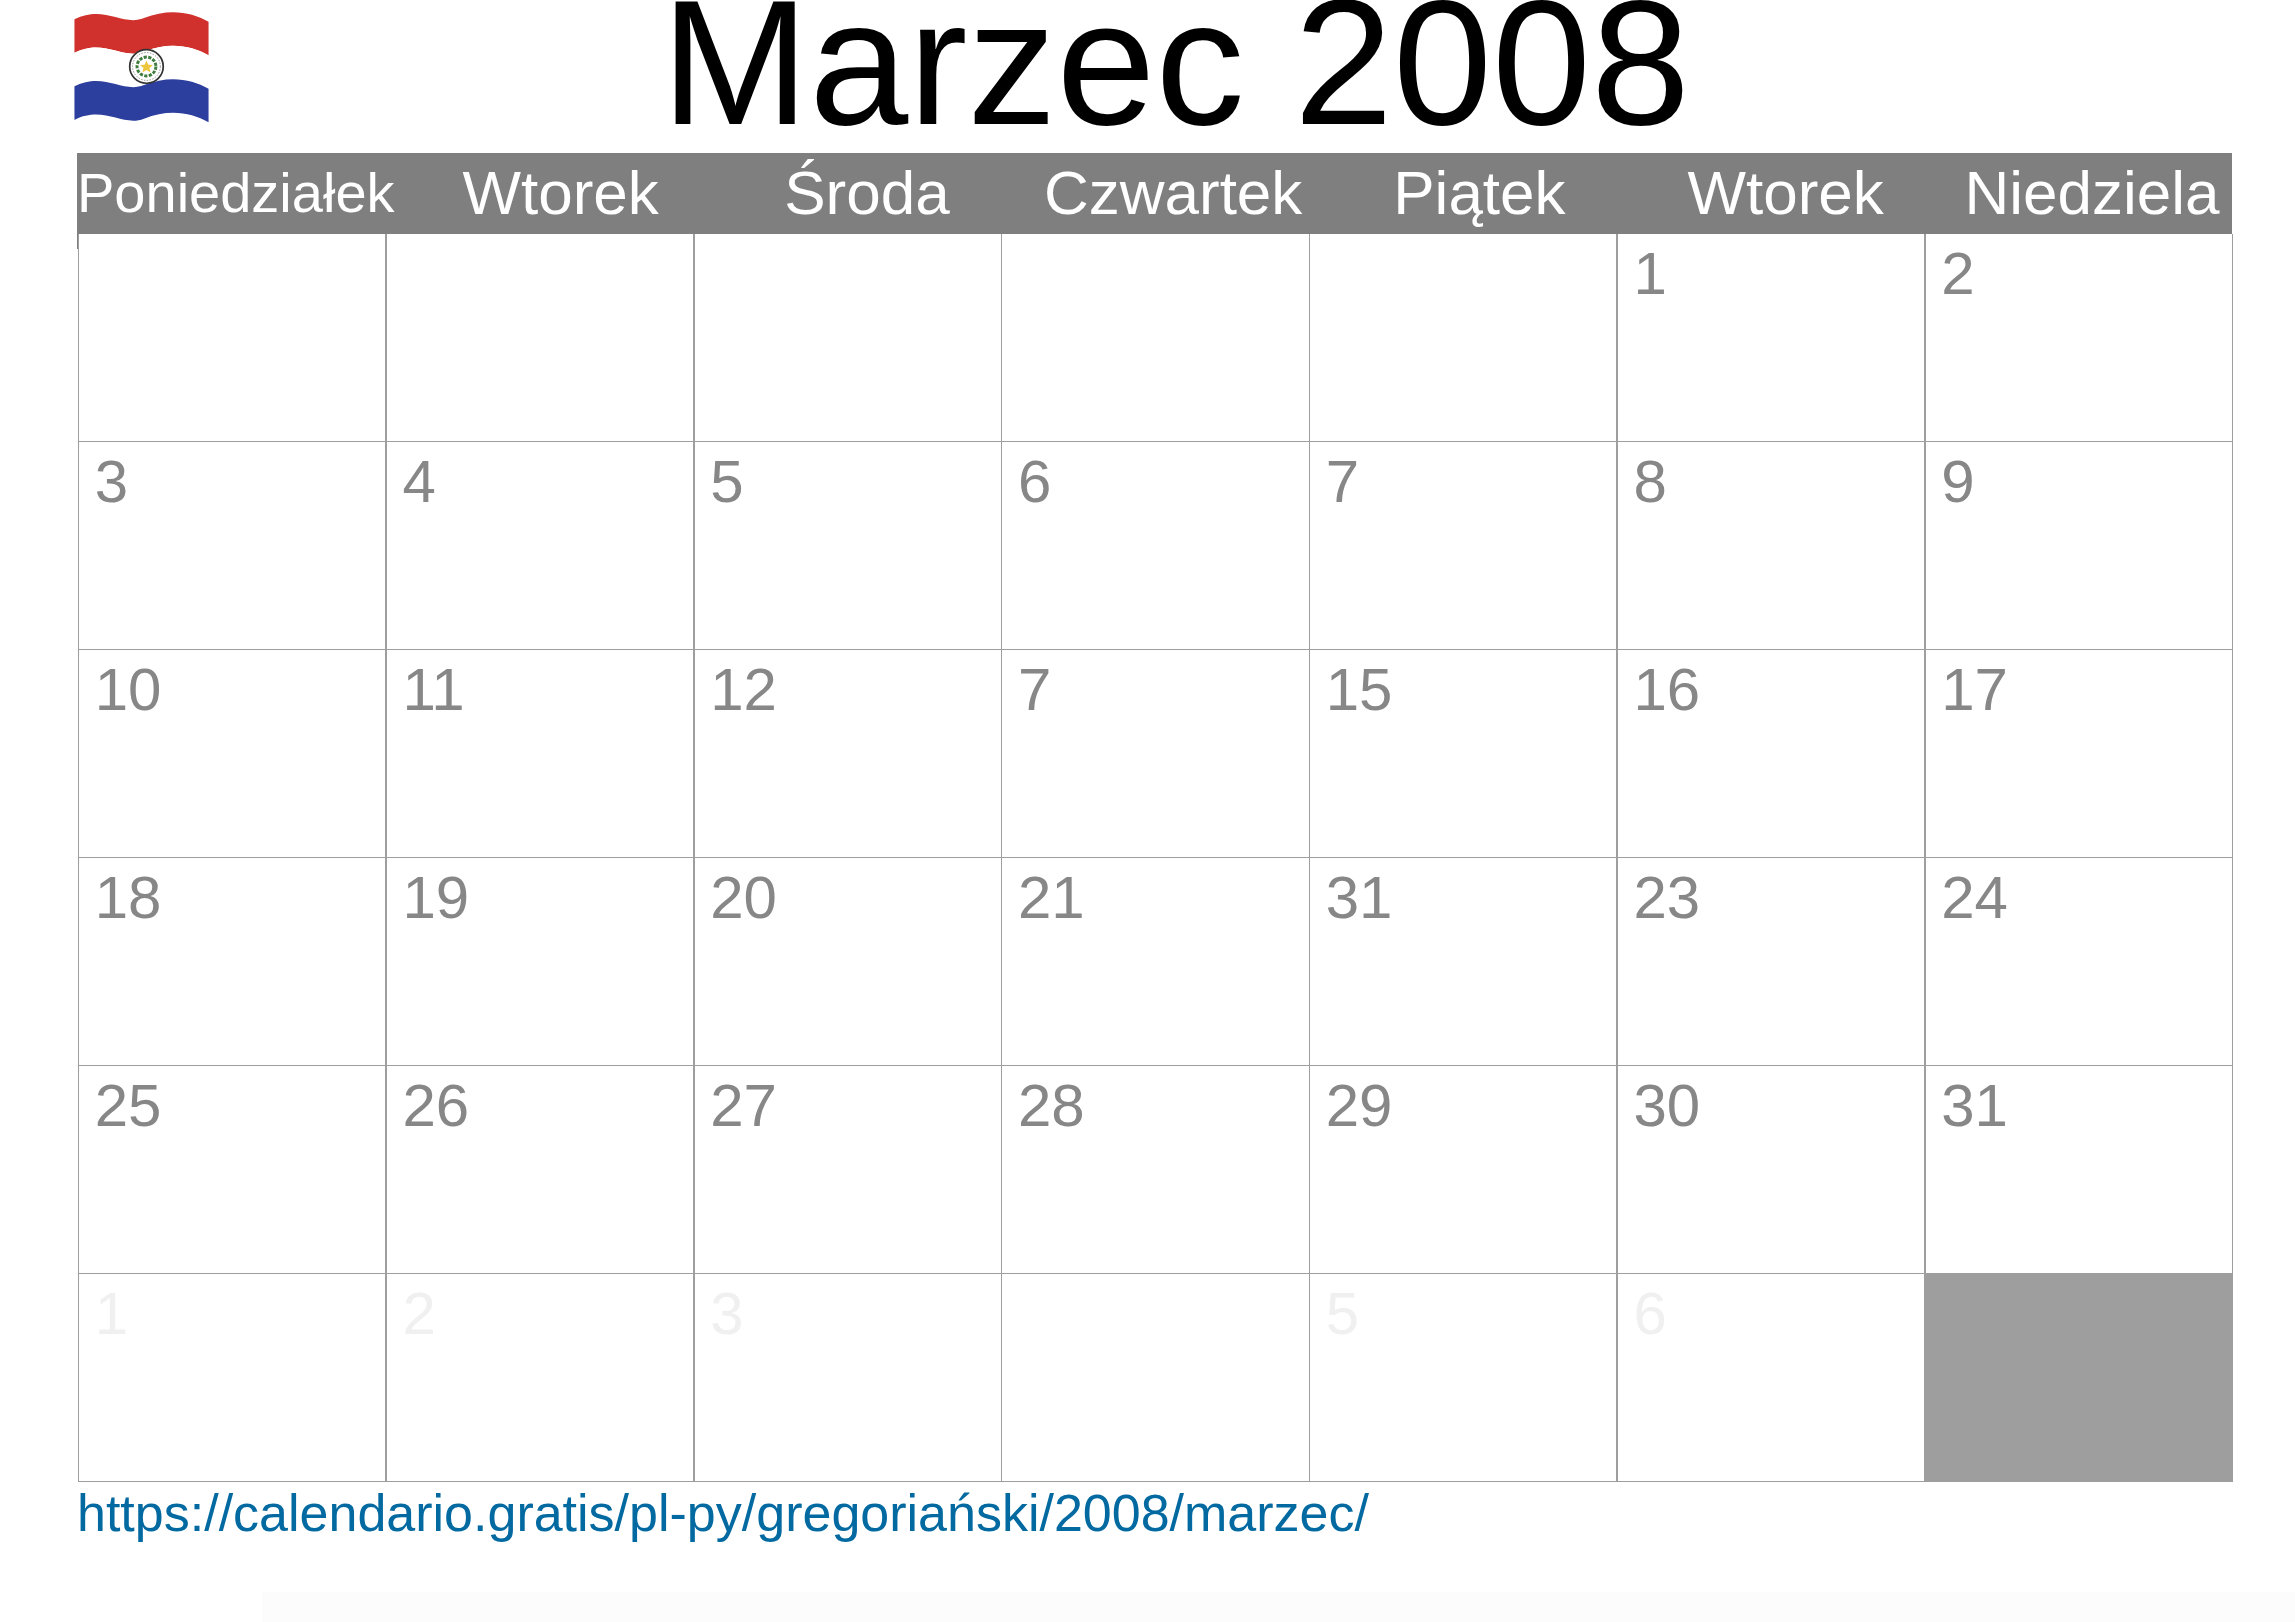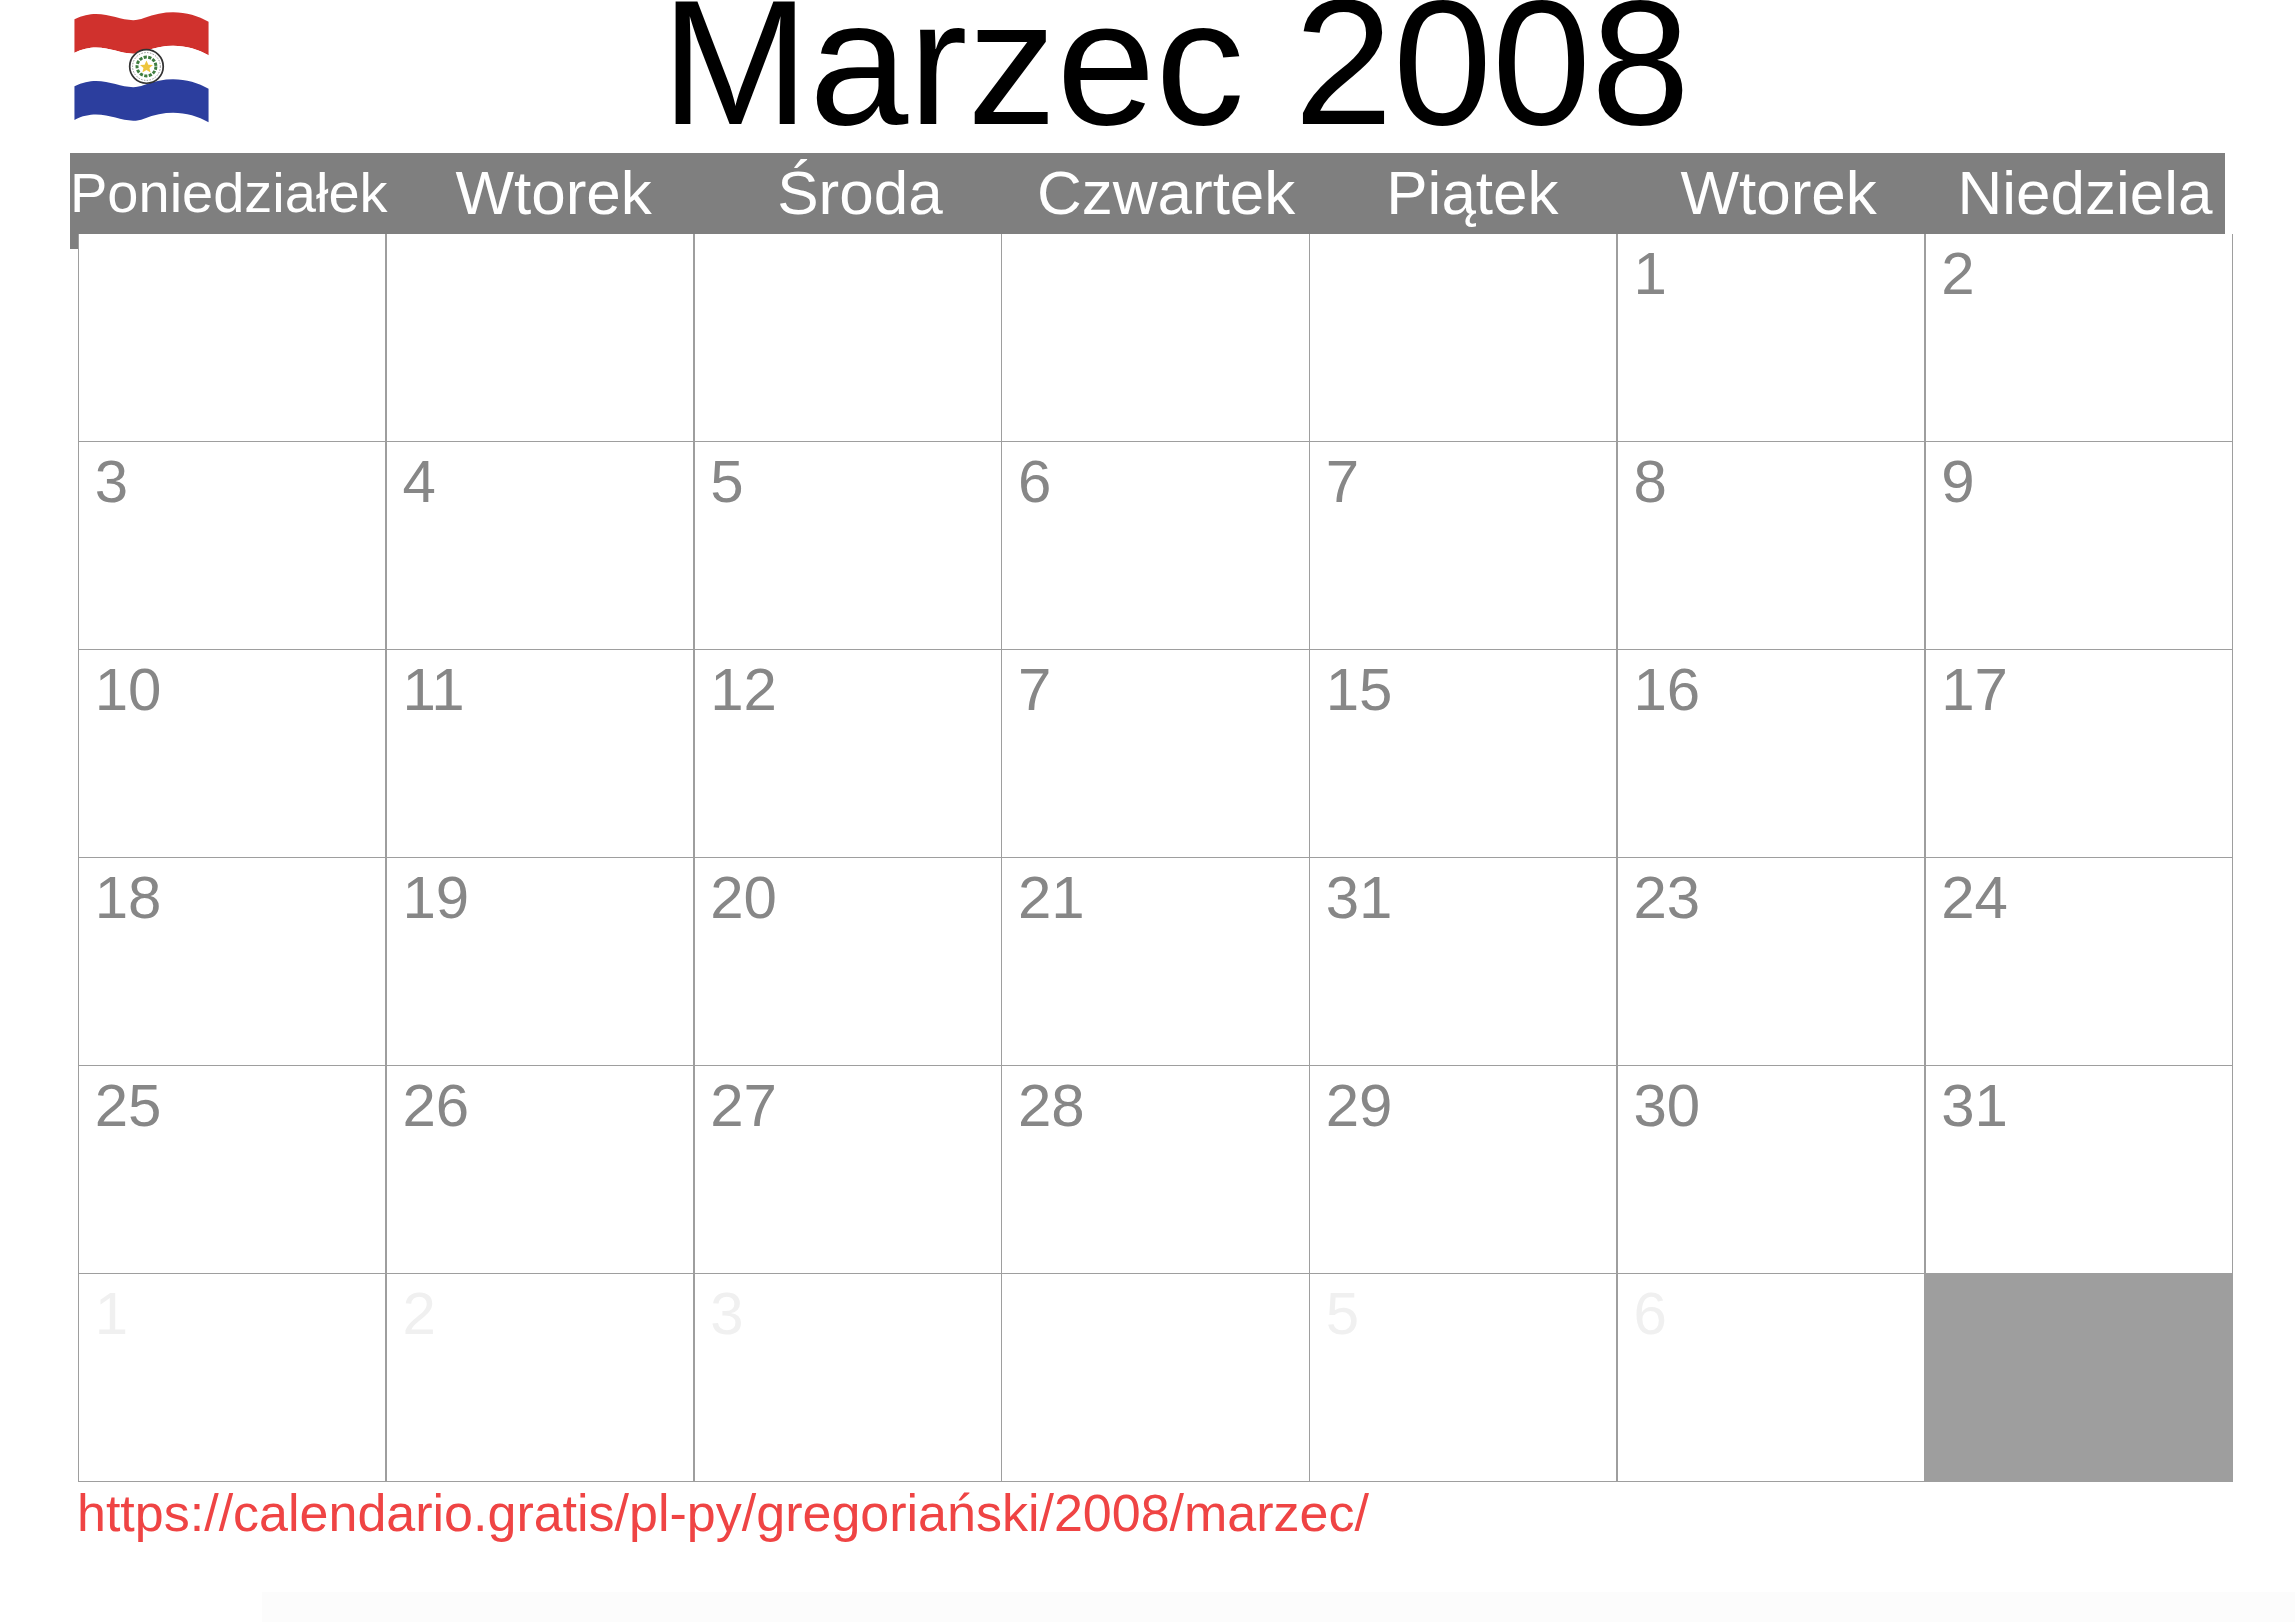--- a/index.html
+++ b/index.html
@@ -9,42 +9,42 @@
   }
   
   .flag{position:absolute;left:67px;top:1.3px;width:149px;height:126px;}
   
   .title{
     position:absolute;left:98px;top:-26px;width:2155px;text-align:center;
     font-size:178px;line-height:1;color:#000000;white-space:nowrap;
   }
   
   .weekbar{
-    position:absolute;left:70px;top:153px;width:2155px;height:96px;
+    position:absolute;left:77px;top:153px;width:2155px;height:96px;
     background:#7f7f7f;display:flex;gap:26px;
   }
   .weekday{
     flex:1 1 0;text-align:center;color:#ffffff;font-size:62px;line-height:80px;
     white-space:nowrap;overflow:visible;
   }
   .weekday:first-child{font-size:56px;}
   
   .grid{
     position:absolute;left:78px;top:234px;width:2155px;height:1248px;
     background:#9e9e9e;display:grid;box-sizing:border-box;
     grid-template-columns:repeat(7,1fr);grid-template-rows:repeat(6,1fr);
     gap:1.3px;border:1.3px solid #9e9e9e;border-top:none;
   }
   .cell{background:#ffffff;padding:5.2px 0 0 15.7px;box-sizing:border-box;overflow:hidden;}
   .day{font-size:60px;line-height:1.15;color:#878787;}
   .ghost{font-size:60px;line-height:1.15;color:#f0f0f0;}
   
   .url{
     position:absolute;left:77px;top:1485px;font-size:52px;line-height:1.1;
-    color:#ef4444;white-space:nowrap;
+    color:#0369a1;white-space:nowrap;
   }
   
   .bottom-strip{position:absolute;left:262px;top:1592px;width:2034px;height:31px;background:#fcfcfc;}
 </style>
 </head>
 <body>
 
 <div class="flag">
   <svg viewBox="0 0 120 100" width="149" height="126">
     <path d="M6,14 C30,2 45,20 62,13 C82,5 100,8 114,16 L114,43 C100,35 82,32 62,40 C45,47 30,29 6,41 Z" fill="#d0312d"></path>

